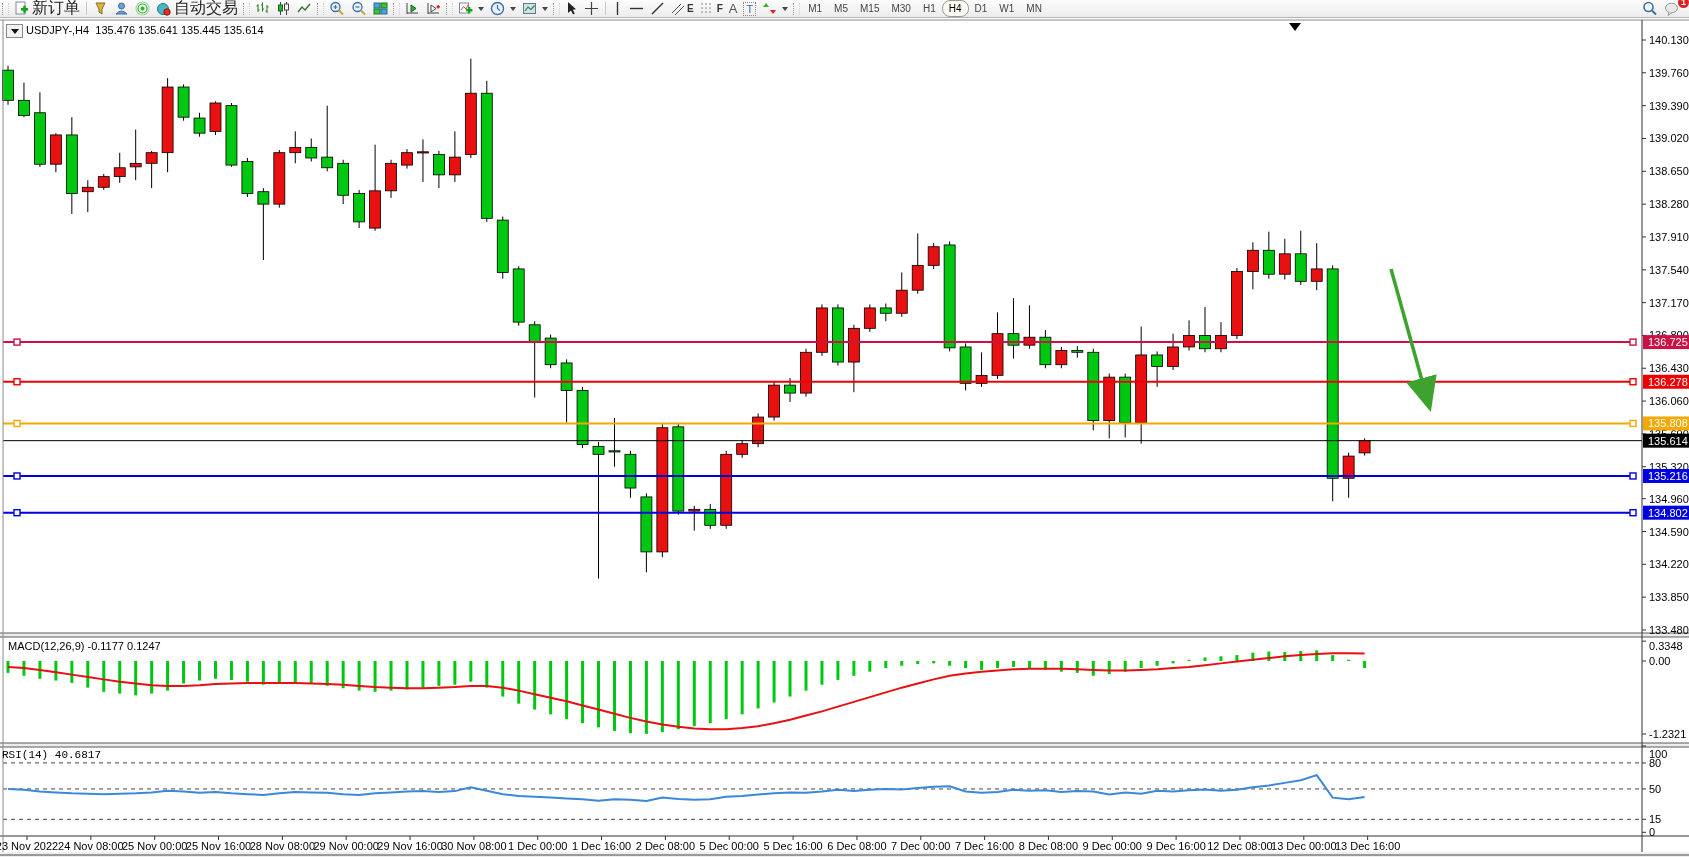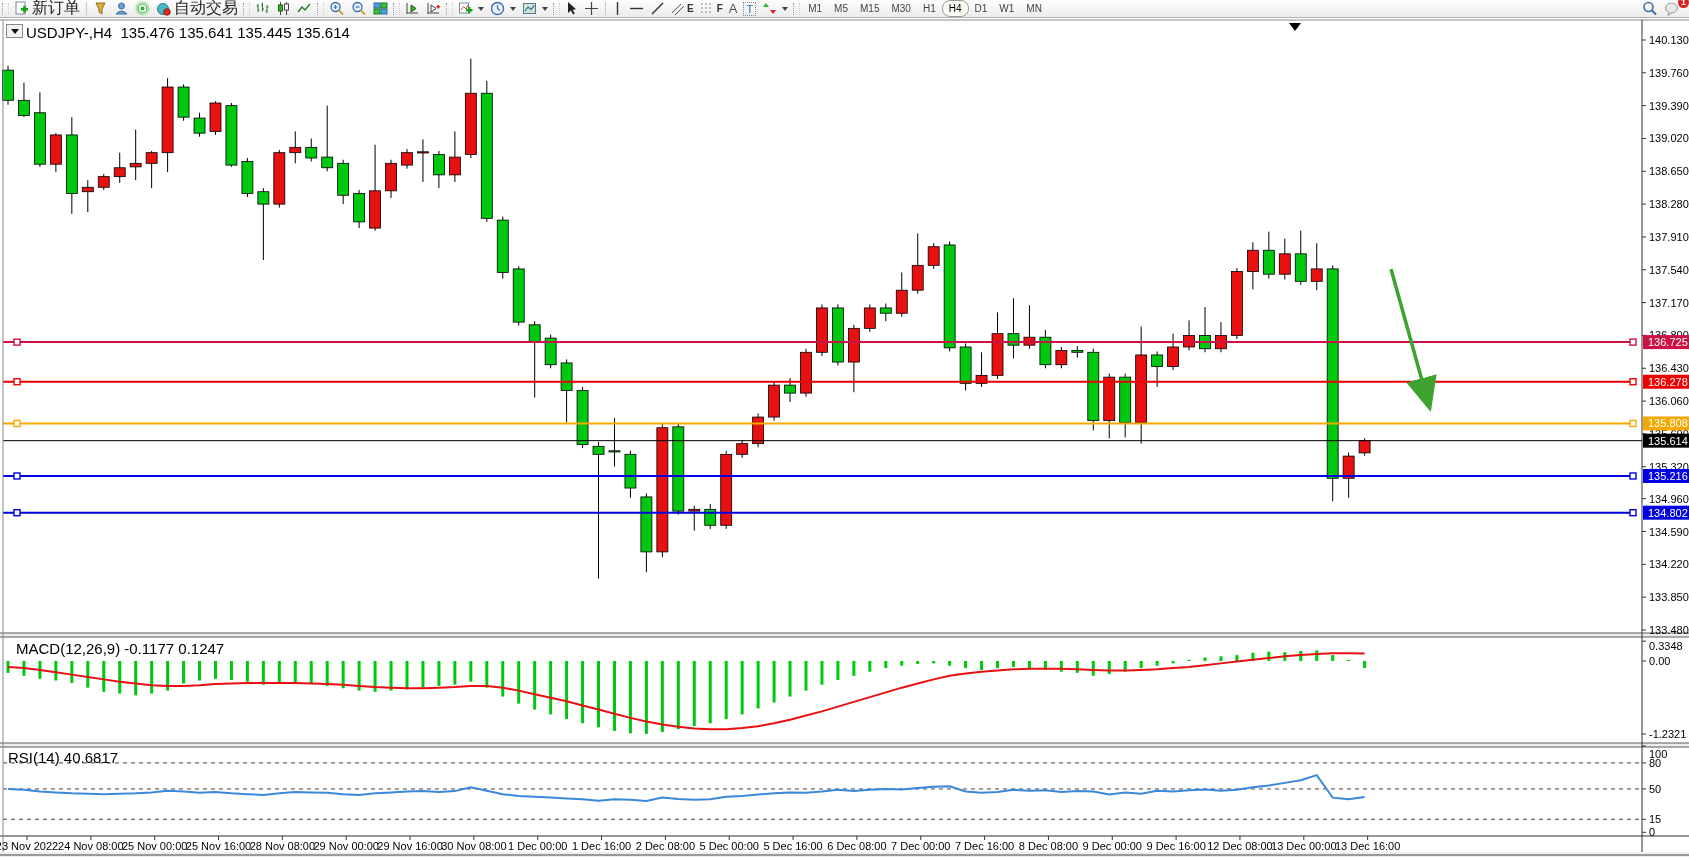--- a/index.html
+++ b/index.html
@@ -17,21 +17,21 @@
          border-top:4px solid #444;margin-left:2px;}
   .tf{font-size:10px;color:#444;padding:1px 6px;height:13px;line-height:13px;}
   .tf.active{background:#fbfbf4;border:1px solid #9a9a9a;border-radius:8px;color:#000;}
   .toolbar .right{margin-left:auto;display:flex;align-items:center;margin-right:6px;}
   .badge{position:absolute;top:-4px;right:-6px;background:#e02020;color:#fff;border-radius:7px;
          font-size:9px;line-height:11px;min-width:11px;text-align:center;font-weight:bold;}
   .chat-wrap{position:relative;}
   .toollabel{font-size:16px;}
   .iconletter{font-size:10px;font-weight:bold;color:#333;}
   
-  .ovl{position:absolute;font-size:15px;color:#000;white-space:nowrap;z-index:3;}
+  .ovl{position:absolute;font-size:11px;color:#000;white-space:nowrap;z-index:3;}
   .menu-btn{position:absolute;left:6px;top:24px;width:15px;height:12px;background:#f2f2f2;
             border:1px solid #8a8a8a;display:flex;align-items:center;justify-content:center;z-index:3;}
   .menu-btn .tri{width:0;height:0;border-left:4px solid transparent;border-right:4px solid transparent;
                  border-top:5px solid #111;}
   svg text{font-family:"Liberation Sans", sans-serif;}
 </style>
 </head>
 <body>
 
 <div class="screen">
@@ -675,16 +675,16 @@
       </marker>
       <line x1="1391" y1="269" x2="1428" y2="402" stroke="#3da22e" stroke-width="3.5" marker-end="url(#ah)"></line>
     </svg>
 
   <div class="menu-btn">
       <span class="tri"></span>
     </div>
   <div class="ovl" style="left:26px;top:24px;">
     <span>USDJPY-,H4</span>&nbsp;&nbsp;<span>135.476 135.641 135.445 135.614</span>
   </div>
-  <div class="ovl" style="left:8px;top:640px;margin-left:8px;">MACD(12,26,9) -0.1177 0.1247</div>
-  <div class="ovl" style="left:8px;top:749px;">RSI(14) 40.6817</div>
+  <div class="ovl" style="left:8px;top:640px;">MACD(12,26,9) -0.1177 0.1247</div>
+  <div class="ovl" style="left:2px;top:749px;font-family:Liberation Mono, monospace;">RSI(14) 40.6817</div>
 
 </div>
 
 </body></html>

